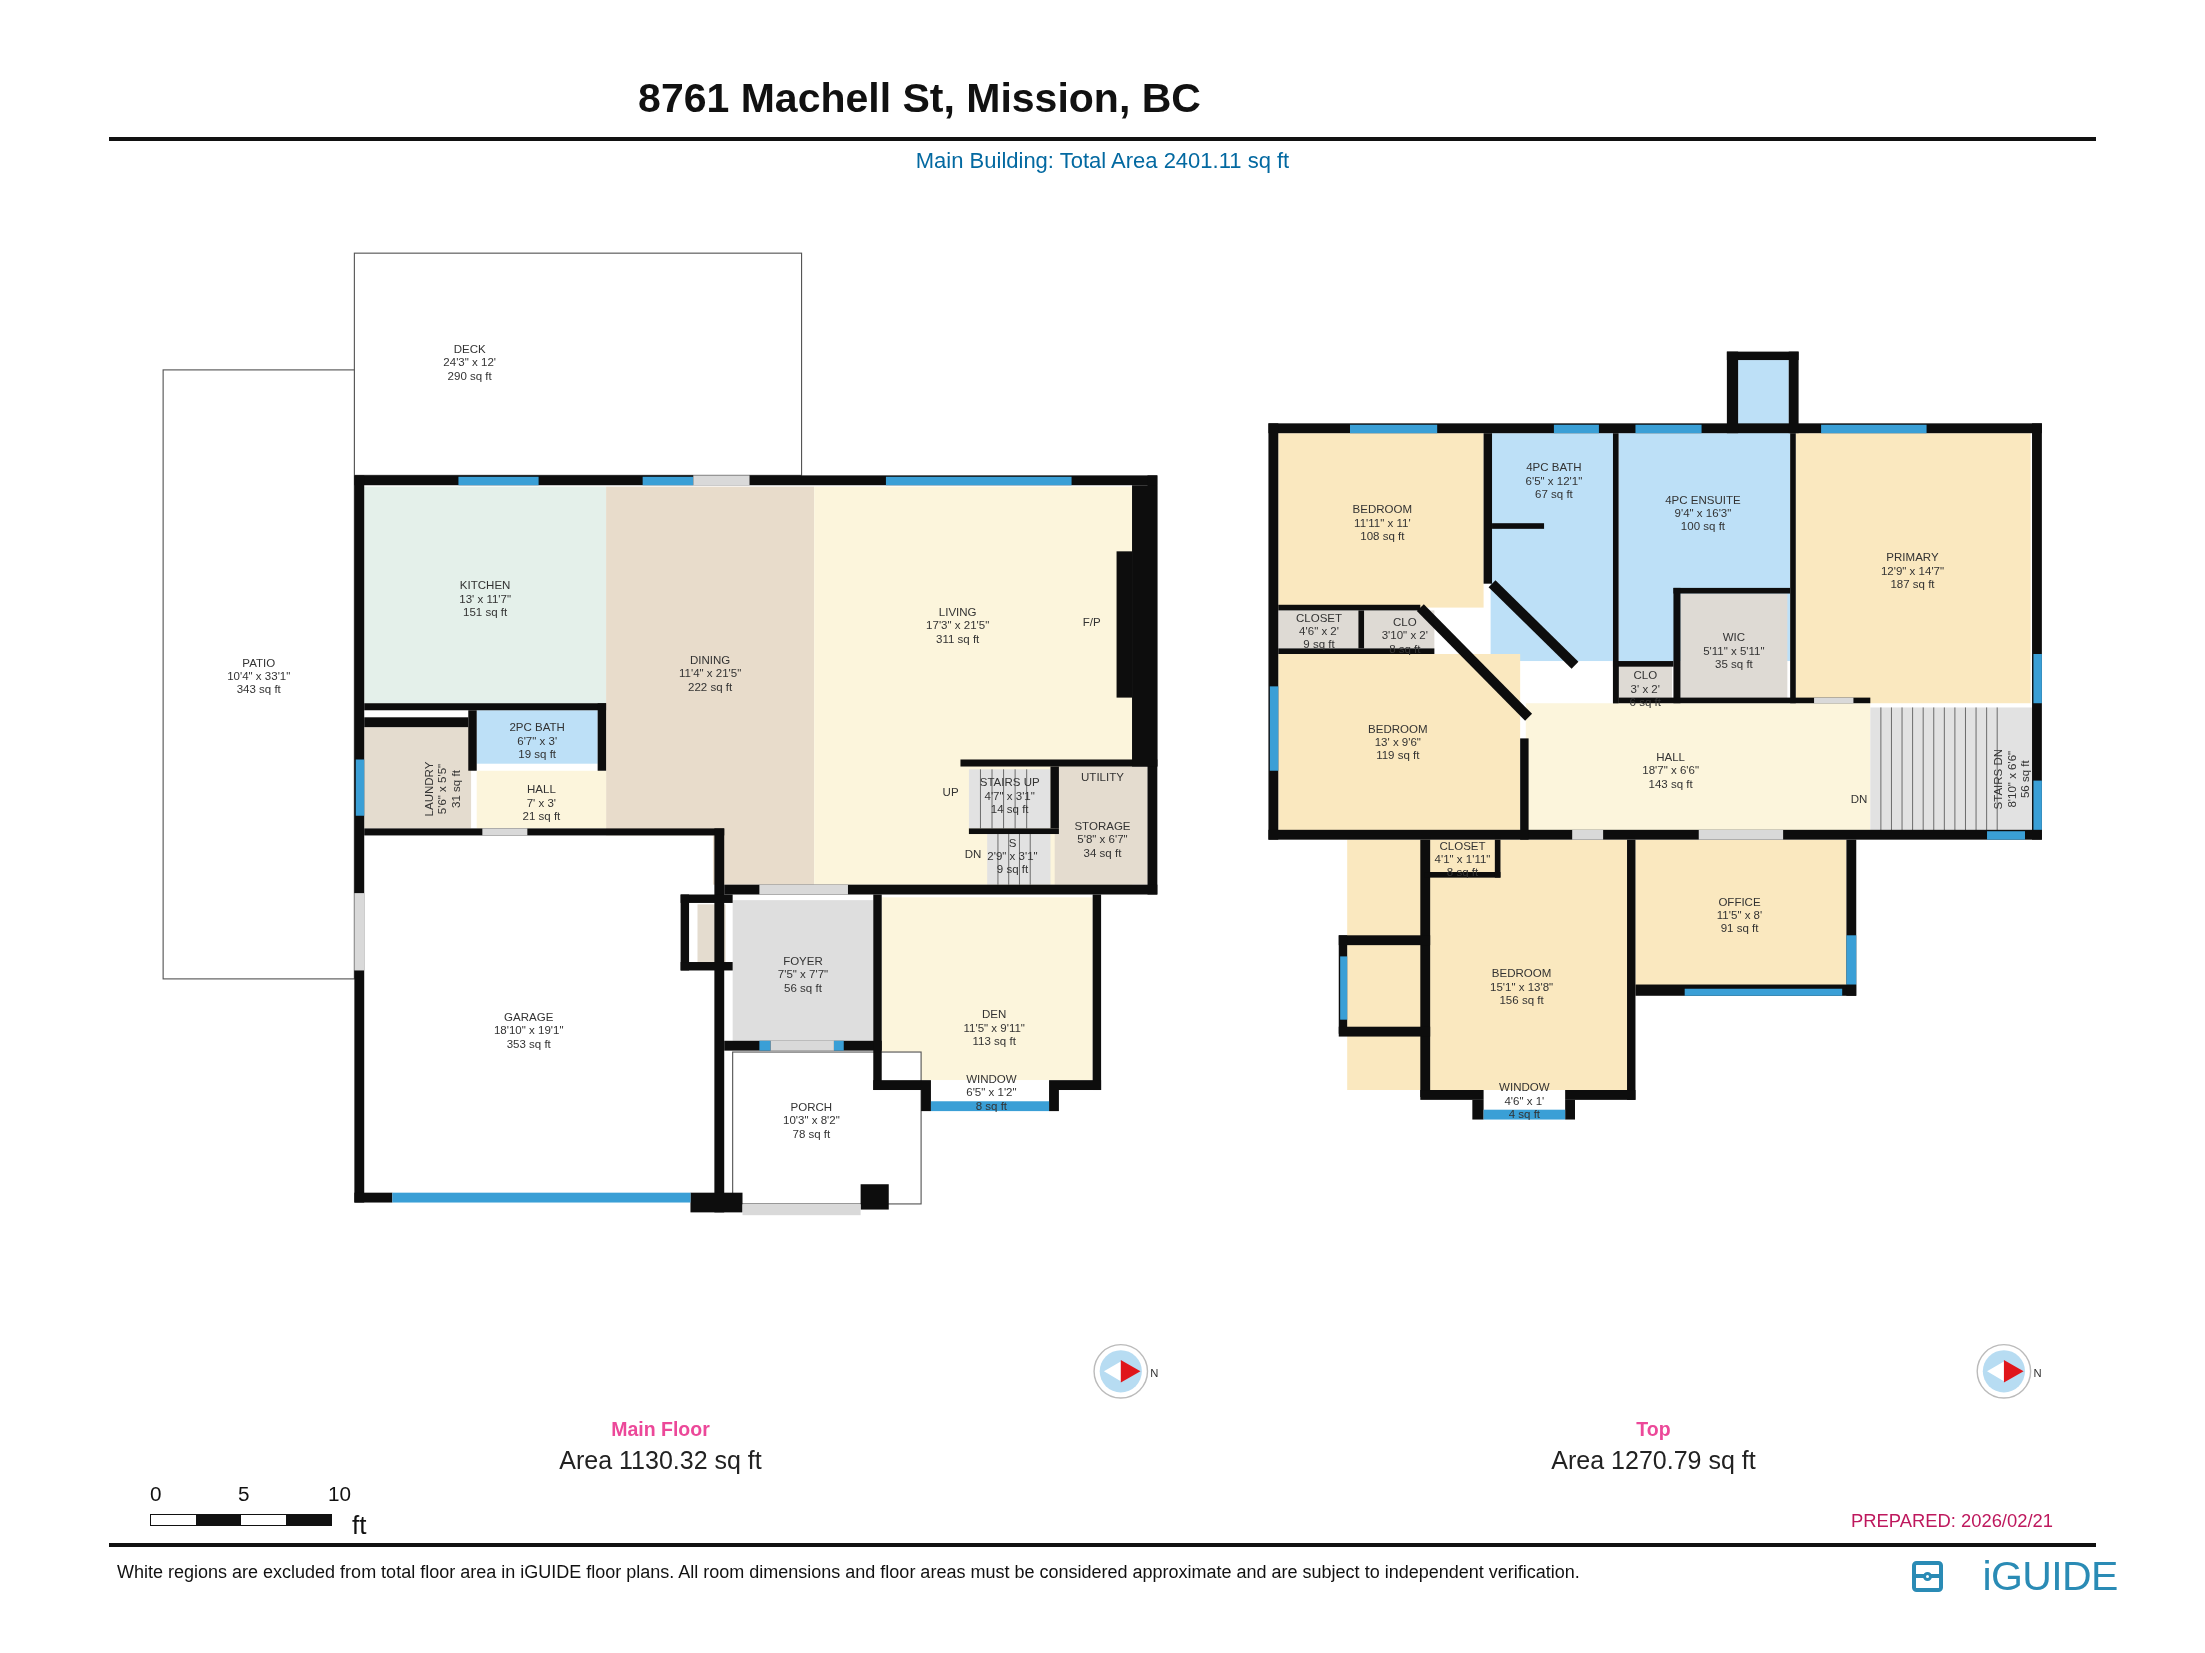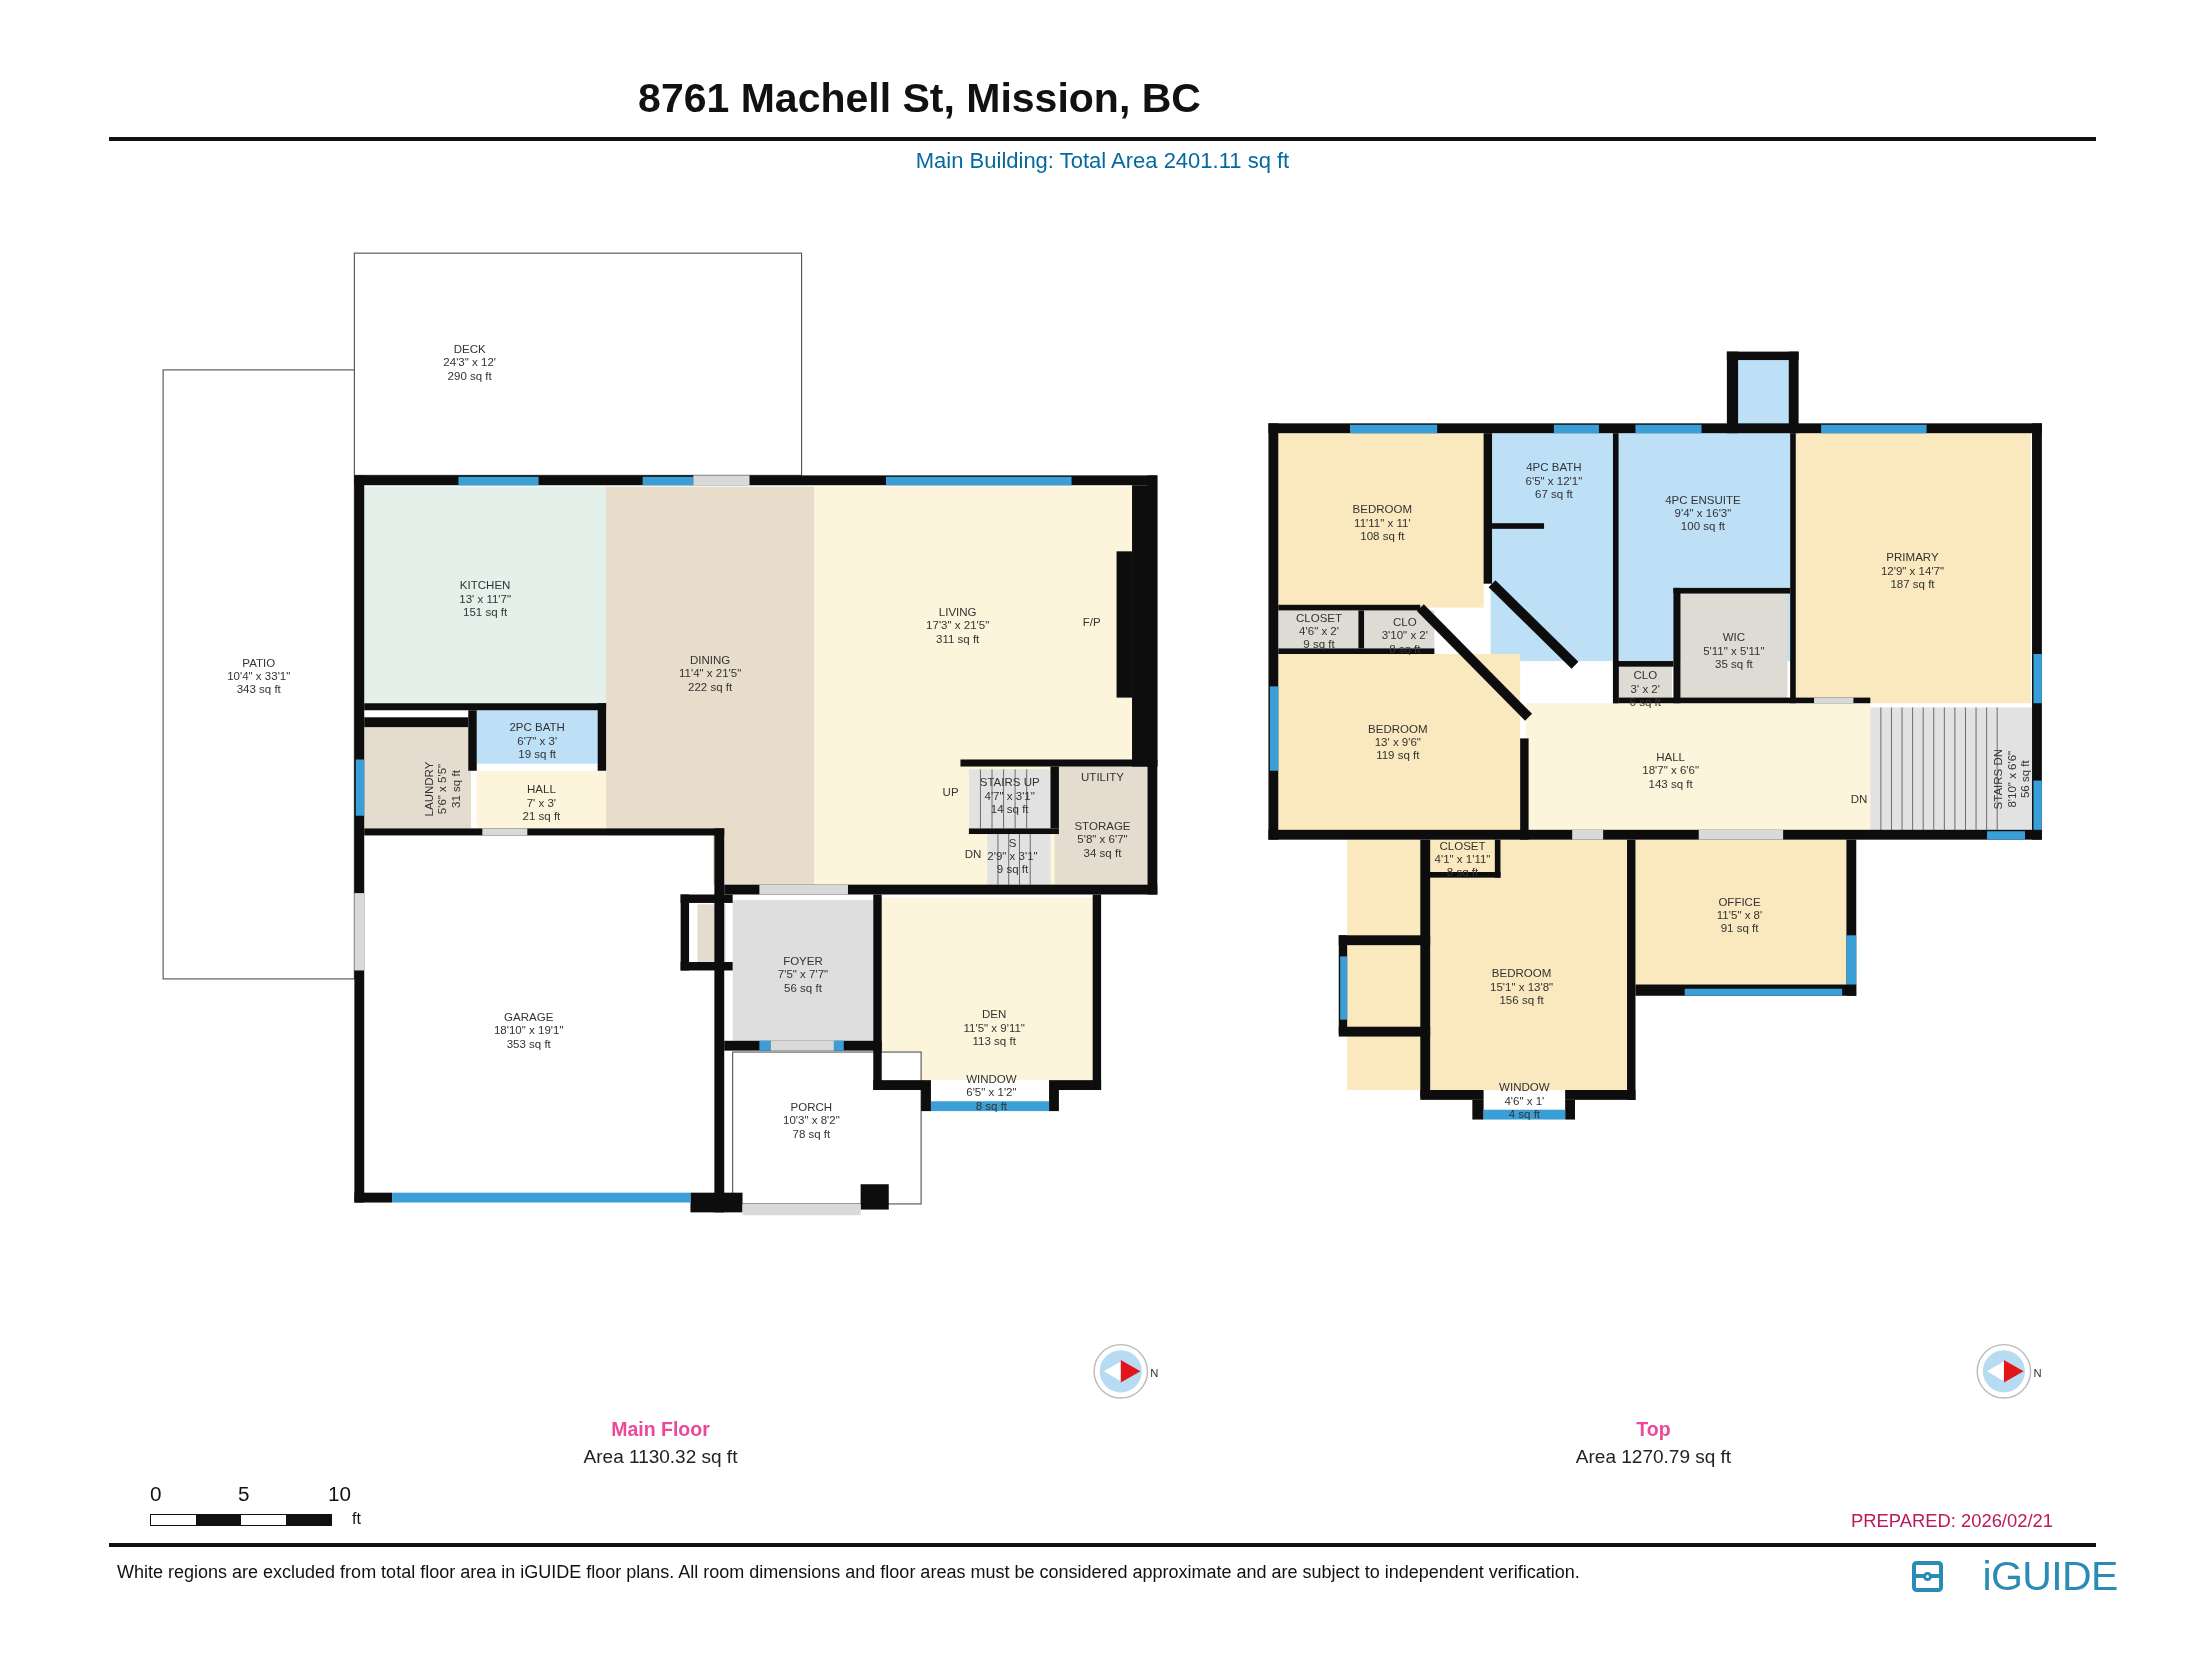--- a/index.html
+++ b/index.html
@@ -3,26 +3,26 @@
 <meta charset="utf-8">
 <style>
   html, body { margin: 0; padding: 0; background: #ffffff; }
   body { width: 2205px; height: 1654px; overflow: hidden; position: relative; font-family: "Liberation Sans", sans-serif; }
   #canvas { position: absolute; left: 0; top: 0; width: 2205px; height: 1654px; }
   .title { position: absolute; left: 0; width: 1839px; top: 75px; text-align: center; font-size: 41px; font-weight: bold; color: #111; font-family: "Liberation Sans", sans-serif; }
   .subtitle { position: absolute; left: 0; width: 2205px; top: 148px; text-align: center; font-size: 22px; color: #0369a1; font-family: "Liberation Sans", sans-serif; }
   .rule { position: absolute; left: 109px; width: 1987px; height: 4px; background: #111; }
   .floor-label { position: absolute; text-align: center; width: 459px; font-family: "Liberation Sans", sans-serif; }
   .floor-label .name { font-size: 19.5px; font-weight: bold; color: #ec4899; }
-  .floor-label .area { font-size: 19px; color: #222; margin-top: 4.6px; }
+  .floor-label .area { font-size: 25px; color: #222; margin-top: 4.6px; }
   .scale { position: absolute; left: 150px; top: 1482px; width: 241px; height: 69px; }
   .scale .tick { position: absolute; top: 0; font-size: 20.7px; color: #111; }
   .scale .bar { position: absolute; top: 32px; left: 0; height: 10.3px; border: 1.1px solid #111; display: flex; }
   .scale .seg { width: 45px; height: 10.3px; }
-  .scale .ft { position: absolute; left: 202px; top: 27.6px; font-size: 16px; color: #111; }
+  .scale .ft { position: absolute; left: 202px; top: 27.6px; font-size: 26px; color: #111; }
   .prepared { position: absolute; right: 152px; top: 1510px; font-size: 18.4px; color: #be185d; font-family: "Liberation Sans", sans-serif; }
   .disclaimer { position: absolute; left: 117px; top: 1562px; font-size: 18px; color: #111; font-family: "Liberation Sans", sans-serif; }
   .logo { position: absolute; left: 1912px; top: 1553px; display: flex; align-items: center; color: #2a8bb5; font-size: 41px; font-family: "Liberation Sans", sans-serif; letter-spacing: -0.6px; gap: 36px; }
   .logo .box { width: 31px; height: 31px; border: 4px solid #2a8bb5; border-radius: 4.6px; position: relative; margin-right: 3.4px; box-sizing: border-box; }
   .logo .box::before { content: ""; position: absolute; left: 0; right: 0; top: 9.2px; height: 3.4px; background: #2a8bb5; }
   .logo .box::after { content: ""; position: absolute; left: 6.9px; top: 6.9px; width: 9.2px; height: 9.2px; border: 3.4px solid #2a8bb5; border-radius: 50%; background: #fff; box-sizing: border-box; }
   .room-text { font-family: "Liberation Sans", sans-serif; fill: #333; }
 </style>
 </head>
 <body>

